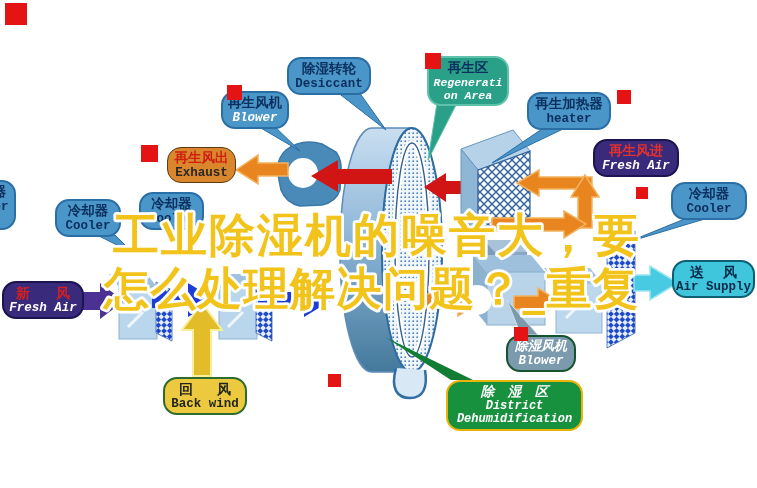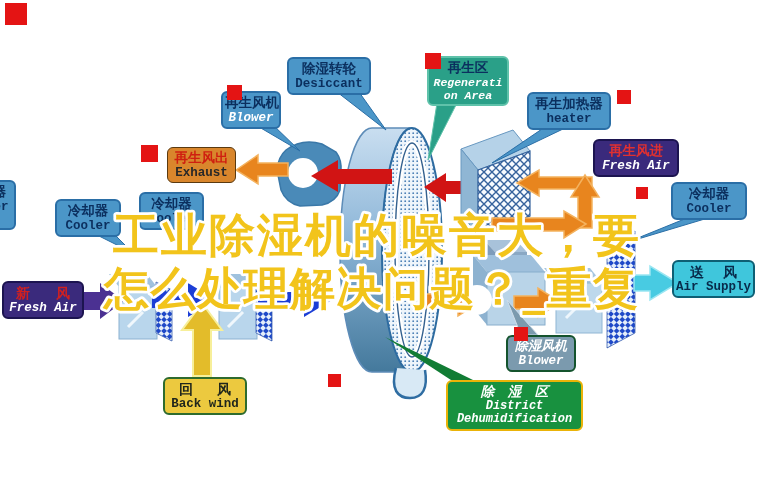--- a/index.html
+++ b/index.html
@@ -6,21 +6,21 @@
   body{width:757px;height:488px;position:relative;overflow:hidden;background:#ffffff;
        font-family:"Liberation Sans", sans-serif;}
   svg.layer{position:absolute;left:0;top:0;width:757px;height:488px;}
   #diagram{z-index:1;}
   #headline{z-index:40;pointer-events:none;}
   .hl{font-family:"DejaVu Sans", sans-serif;font-weight:900;font-size:46px;letter-spacing:2px;
       fill:var(--headline_fill);stroke:var(--headline_outline);stroke-width:5.5px;
       paint-order:stroke;stroke-linejoin:round;}
   .hl.l2{font-size:45px;letter-spacing:1.5px;}
   .label{position:absolute;z-index:10;box-sizing:border-box;text-align:center;
-         border-radius:6px;padding:2px 2px;line-height:1.15;}
+         border-radius:14px;padding:2px 2px;line-height:1.15;}
   .callout{background:var(--callout_blue);border:2px solid var(--callout_border);}
   .zh{font-weight:bold;font-size:13.5px;color:var(--navy_text);white-space:nowrap;}
   .en{font-family:"Liberation Mono","DejaVu Sans Mono",monospace;font-weight:bold;
       font-size:12.5px;color:var(--navy_text);white-space:nowrap;}
   .en.white,.zh.white{color:#ffffff;font-style:italic;}
   .zh.red{color:var(--red_text);}
   .spread{display:flex;justify-content:space-between;font-weight:bold;font-size:14px;}
   .box-teal{background:var(--teal_box);border:2px solid #5fc2aa;}
   .box-exhaust{background:var(--exhaust_orange);border:1px solid #5a3a10;}
   .box-indigo{background:var(--indigo_box);border:2px solid #1c1450;}
@@ -131,21 +131,21 @@
 <div class="label callout" style="left:-44px;top:180px;width:60px;height:50px">
   <div class="zh">冷却器</div>
   <div class="en">Cooler</div>
 </div>
 
 <div class="label callout" style="left:287px;top:57px;width:84px">
   <div class="zh">除湿转轮</div>
   <div class="en">Desiccant</div>
 </div>
 
-<div class="label callout" style="left:221px;top:91px;width:60px">
+<div class="label callout" style="left:221px;top:91px;width:68px">
   <div class="zh">再生风机</div>
   <div class="en white">Blower</div>
 </div>
 
 <div class="label box-teal" style="left:427px;top:56px;width:82px">
   <div class="zh">再生区</div>
   <div class="en white" style="font-size:11.5px">Regenerati</div>
   <div class="en white" style="font-size:11.5px">on Area</div>
 </div>
 

